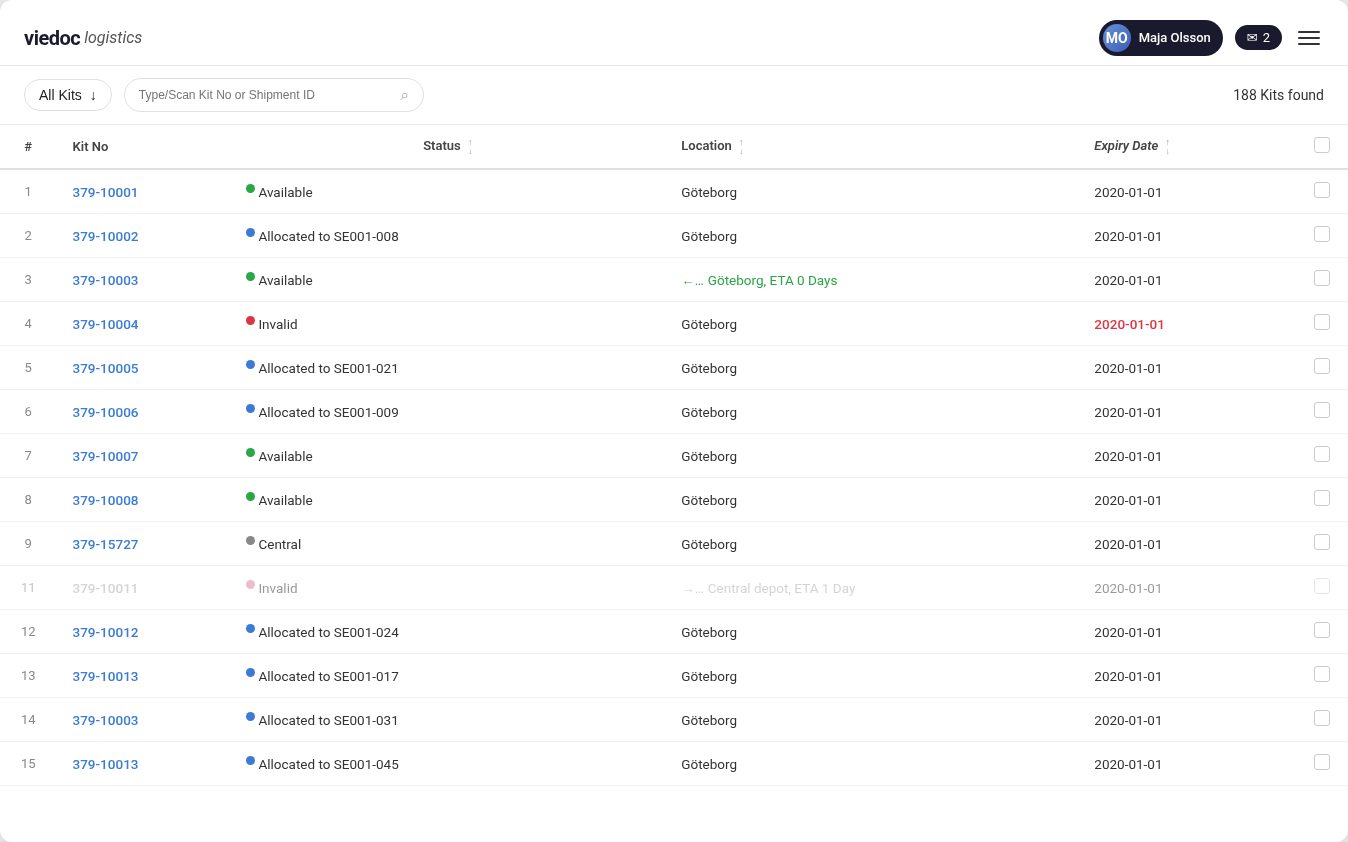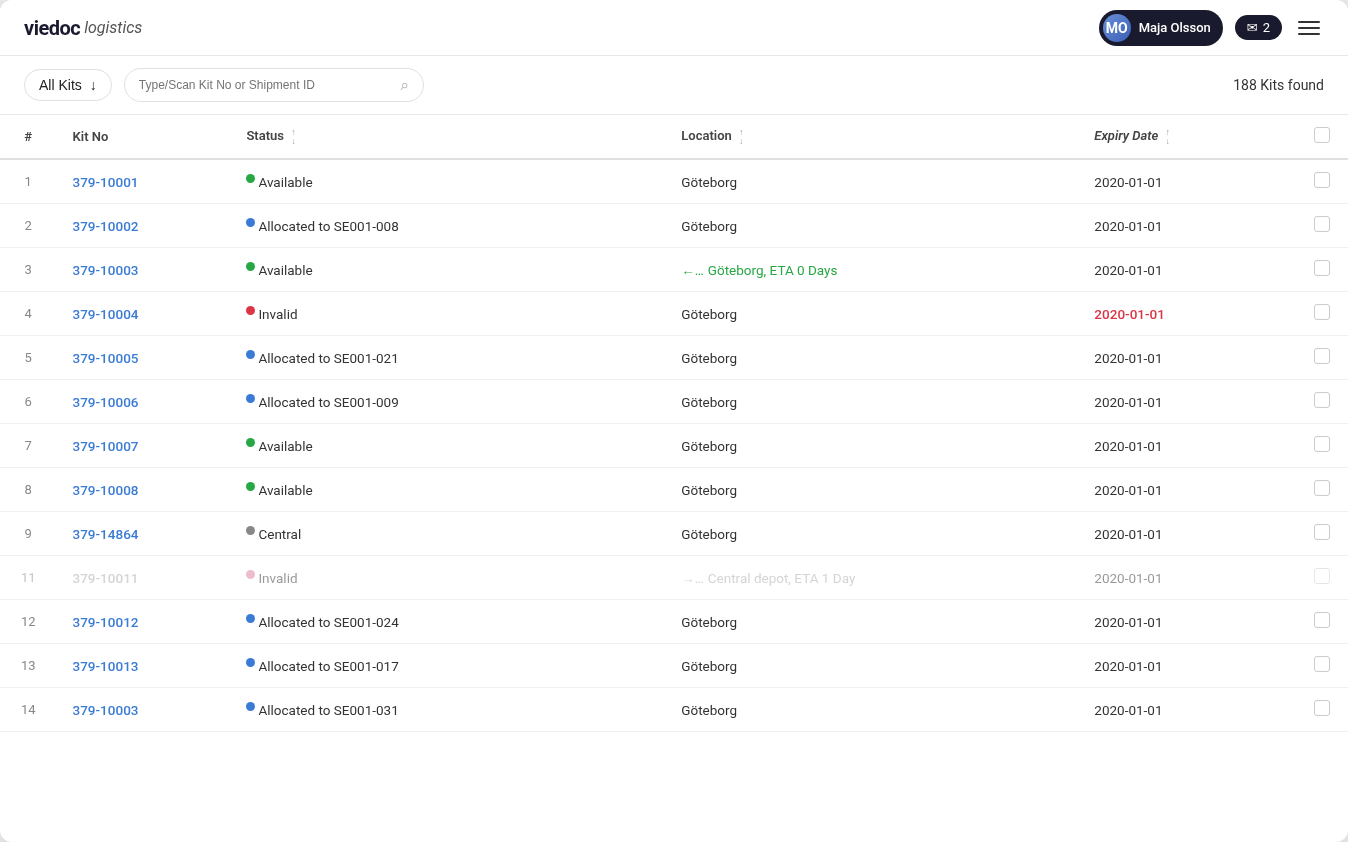--- a/index.html
+++ b/index.html
@@ -24,20 +24,21 @@
     
     .header {
       display: flex;
       align-items: center;
       justify-content: space-between;
       padding: 0 24px;
       height: 56px;
       background: #fff;
       border-bottom: 1px solid #e8e8e8;
       flex-shrink: 0;
+      margin-top: 10px;
     }
     .logo {
       display: flex;
       align-items: center;
       gap: 4px;
     }
     .logo-viedoc {
       font-size: 20px;
       font-weight: 700;
       color: #1a1a2e;
@@ -176,21 +177,21 @@
       padding: 12px 16px;
       text-align: left;
       font-size: 13px;
       font-weight: 600;
       color: #444;
       white-space: nowrap;
       border-bottom: 2px solid #e0e0e0;
     }
     thead th:first-child { width: 52px; text-align: center; }
     thead th:nth-child(2) { width: 160px; }
-    thead th:nth-child(3) { width: 400px; }
+    thead th:nth-child(3) { width: 400px; text-align: center; }
     thead th:nth-child(4) { width: 380px; }
     thead th:nth-child(5) { width: 200px; font-style: italic; }
     thead th:last-child { width: 44px; text-align: center; }
     .sort-icon {
       display: inline-flex;
       flex-direction: column;
       margin-left: 4px;
       vertical-align: middle;
       opacity: 0.5;
     }
@@ -416,21 +417,21 @@
                 <span class="dot dot-green"></span>
                 <span>Available</span>
               </div>
             </td>
             <td>Göteborg</td>
             <td class="expiry-normal">2020-01-01</td>
             <td class="checkbox-cell"><div class="cb"></div></td>
           </tr>
           <tr>
             <td>9</td>
-            <td><a class="kit-link" href="#">379-14864</a></td>
+            <td><a class="kit-link" href="#">379-15727</a></td>
             <td>
               <div class="status-cell">
                 <span class="dot dot-gray"></span>
                 <span>Central</span>
               </div>
             </td>
             <td>Göteborg</td>
             <td class="expiry-normal">2020-01-01</td>
             <td class="checkbox-cell"><div class="cb"></div></td>
           </tr>
@@ -478,20 +479,33 @@
             <td class="expiry-normal">2020-01-01</td>
             <td class="checkbox-cell"><div class="cb"></div></td>
           </tr>
           <tr>
             <td>14</td>
             <td><a class="kit-link" href="#">379-10003</a></td>
             <td>
               <div class="status-cell">
                 <span class="dot dot-blue"></span>
                 <span>Allocated to SE001-031</span>
+              </div>
+            </td>
+            <td>Göteborg</td>
+            <td class="expiry-normal">2020-01-01</td>
+            <td class="checkbox-cell"><div class="cb"></div></td>
+          </tr>
+          <tr>
+            <td>15</td>
+            <td><a class="kit-link" href="#">379-10013</a></td>
+            <td>
+              <div class="status-cell">
+                <span class="dot dot-blue"></span>
+                <span>Allocated to SE001-045</span>
               </div>
             </td>
             <td>Göteborg</td>
             <td class="expiry-normal">2020-01-01</td>
             <td class="checkbox-cell"><div class="cb"></div></td>
           </tr>
         </tbody>
     </table>
   </div>
 </div>

